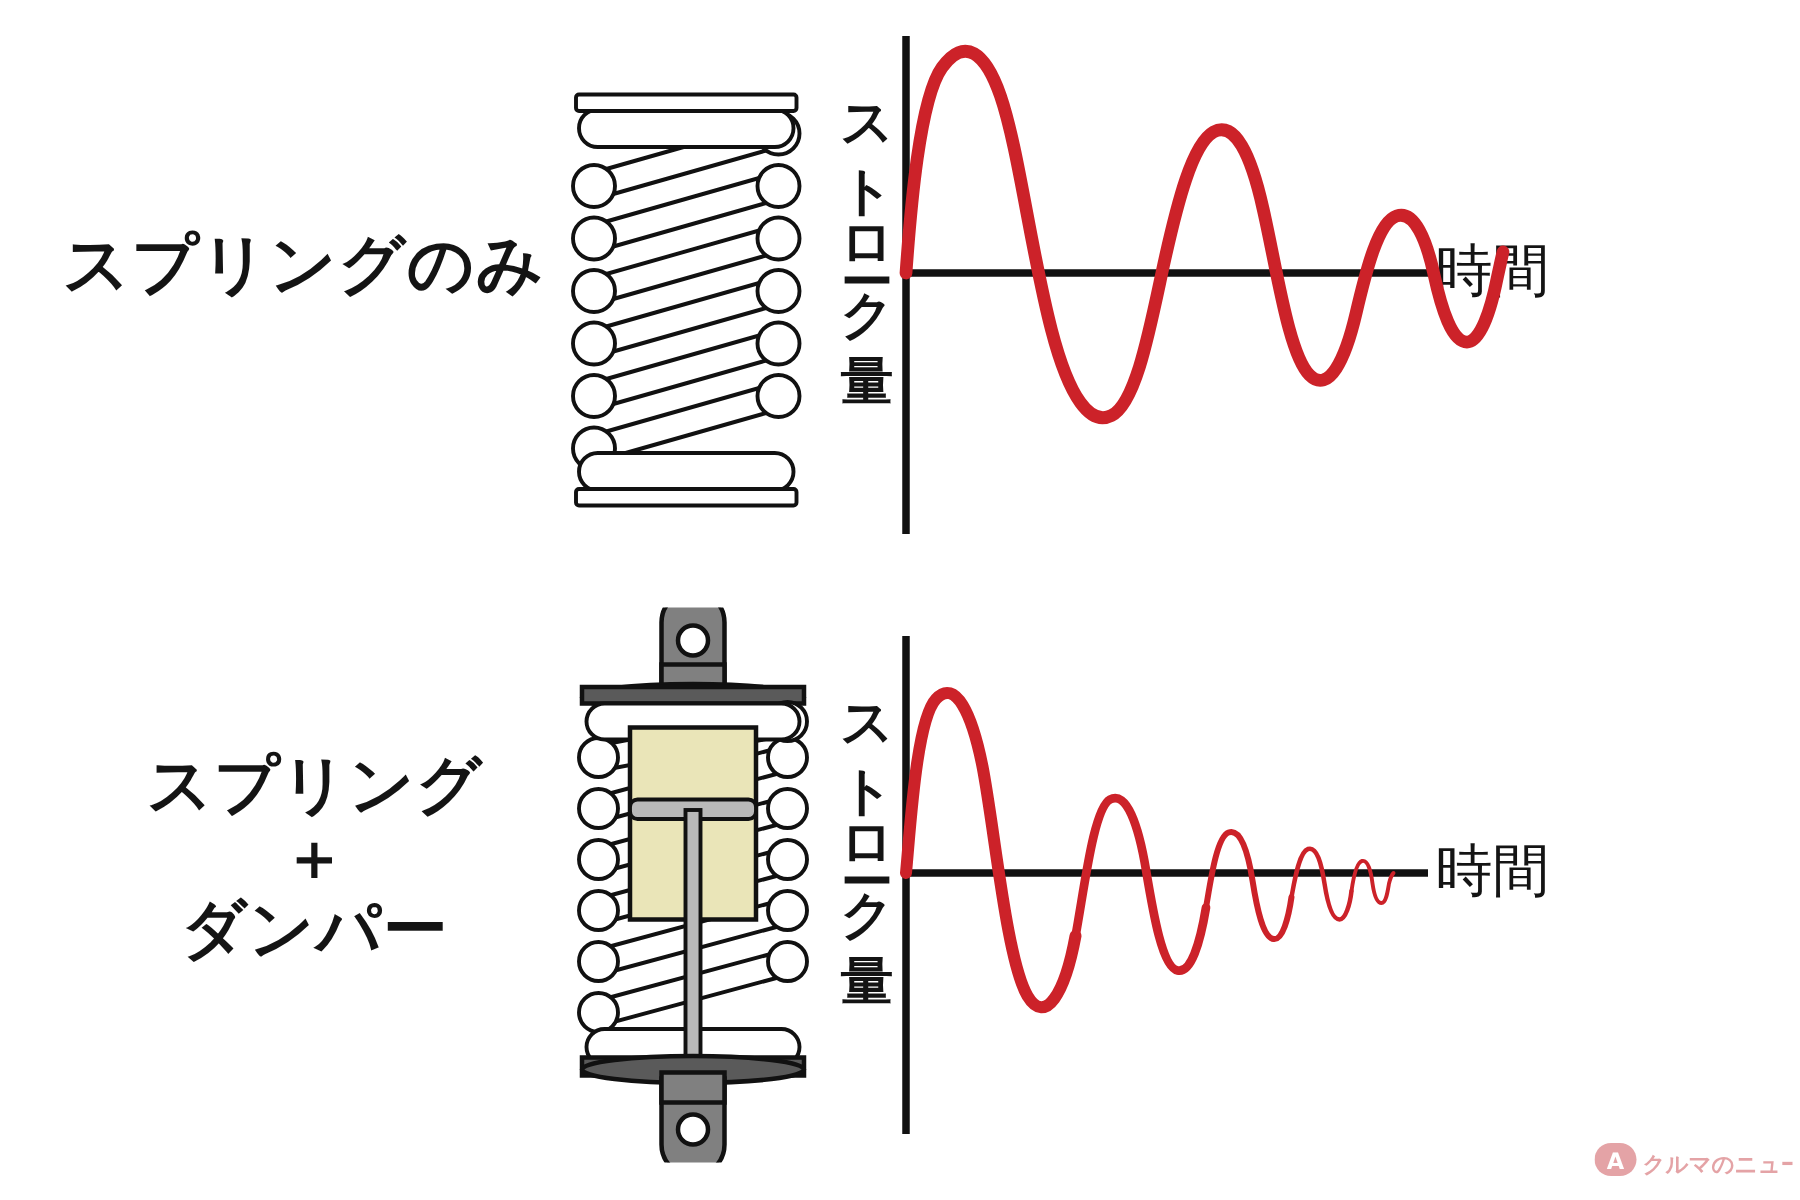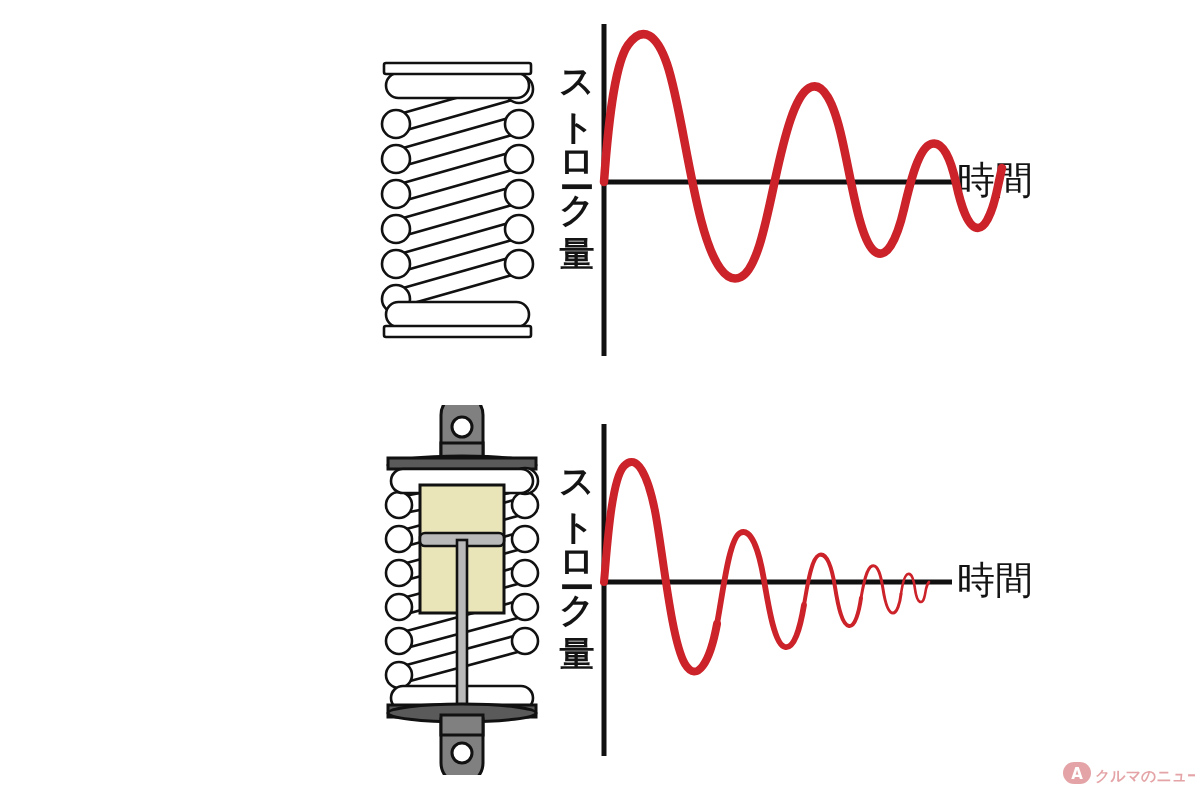--- a/index.html
+++ b/index.html
@@ -108,20 +108,21 @@
     opacity: 0.42;
   }
 </style>
 </head>
 <body>
 
 <div class="stage">
 
   <div class="row" id="row-top">
 
+    <div class="caption" id="caption-spring-only">スプリングのみ</div>
 
     <div class="illus" id="spring-illustration">
       <svg width="175" height="290" viewBox="0 0 175 290" xmlns="http://www.w3.org/2000/svg">
         <g fill="#ffffff" stroke="#111111" stroke-width="2.6" stroke-linejoin="round">
 
           <g>
             <path d="M26 235 L149 200 L149 218 L26 253 Z"></path>
             <circle cx="26" cy="244" r="14"></circle>
             <circle cx="149" cy="209" r="14"></circle>
 
@@ -180,20 +181,23 @@
                  C 398,140 406,160 411,183
                  C 416,206 423,228 433,228
                  C 442,228 449,206 453,186
                  C 455,177 456,172 457,168"></path>
       </svg>
     </div>
   </div>
 
   <div class="row" id="row-bottom">
 
+    <div class="caption" id="caption-spring-damper">スプリング
+＋
+ダンパー</div>
 
     <div class="illus" id="damper-illustration">
       <svg width="175" height="370" viewBox="0 0 175 370" xmlns="http://www.w3.org/2000/svg">
 
         <g>
           <path d="M66 10 a21 21 0 0 1 42 0 L108 52 L66 52 Z" fill="#808080" stroke="#111111" stroke-width="3"></path>
           <rect x="66" y="38" width="42" height="20" fill="#808080" stroke="#111111" stroke-width="3"></rect>
           <circle cx="87" cy="22" r="10" fill="#ffffff" stroke="#111111" stroke-width="3"></circle>
         </g>
 

